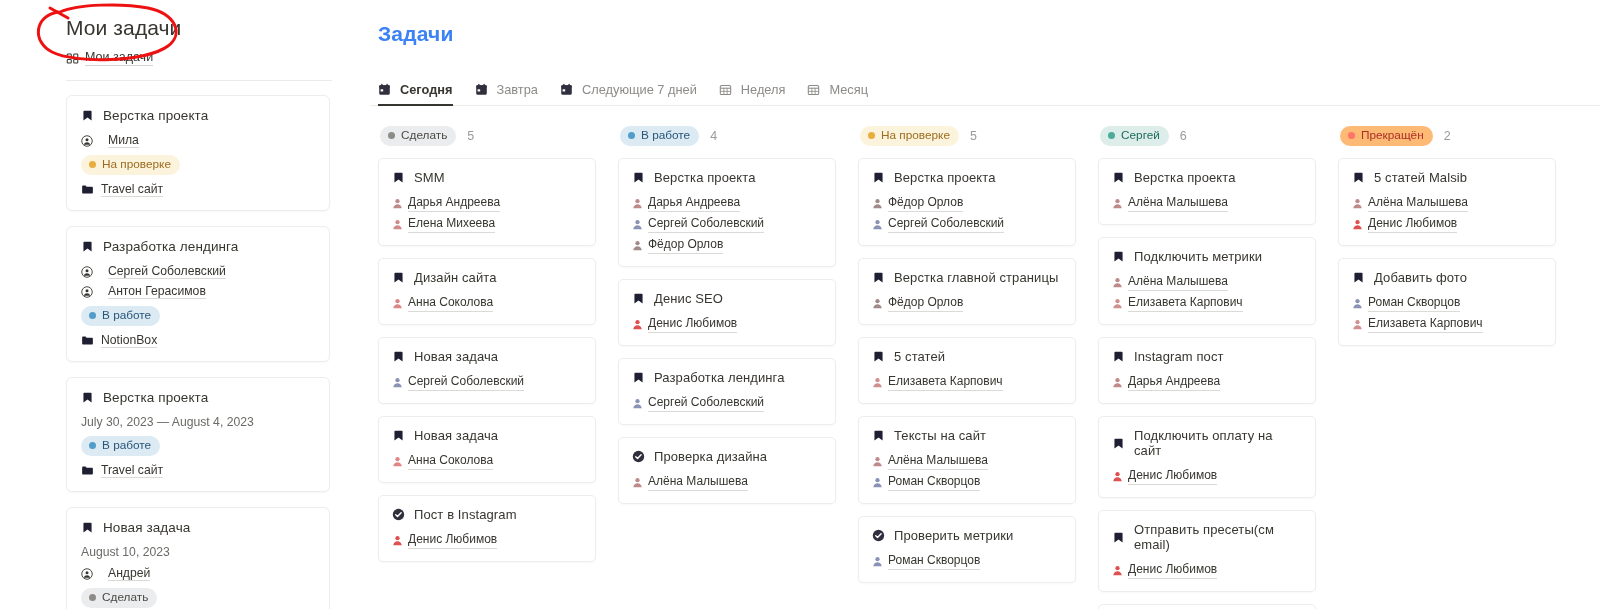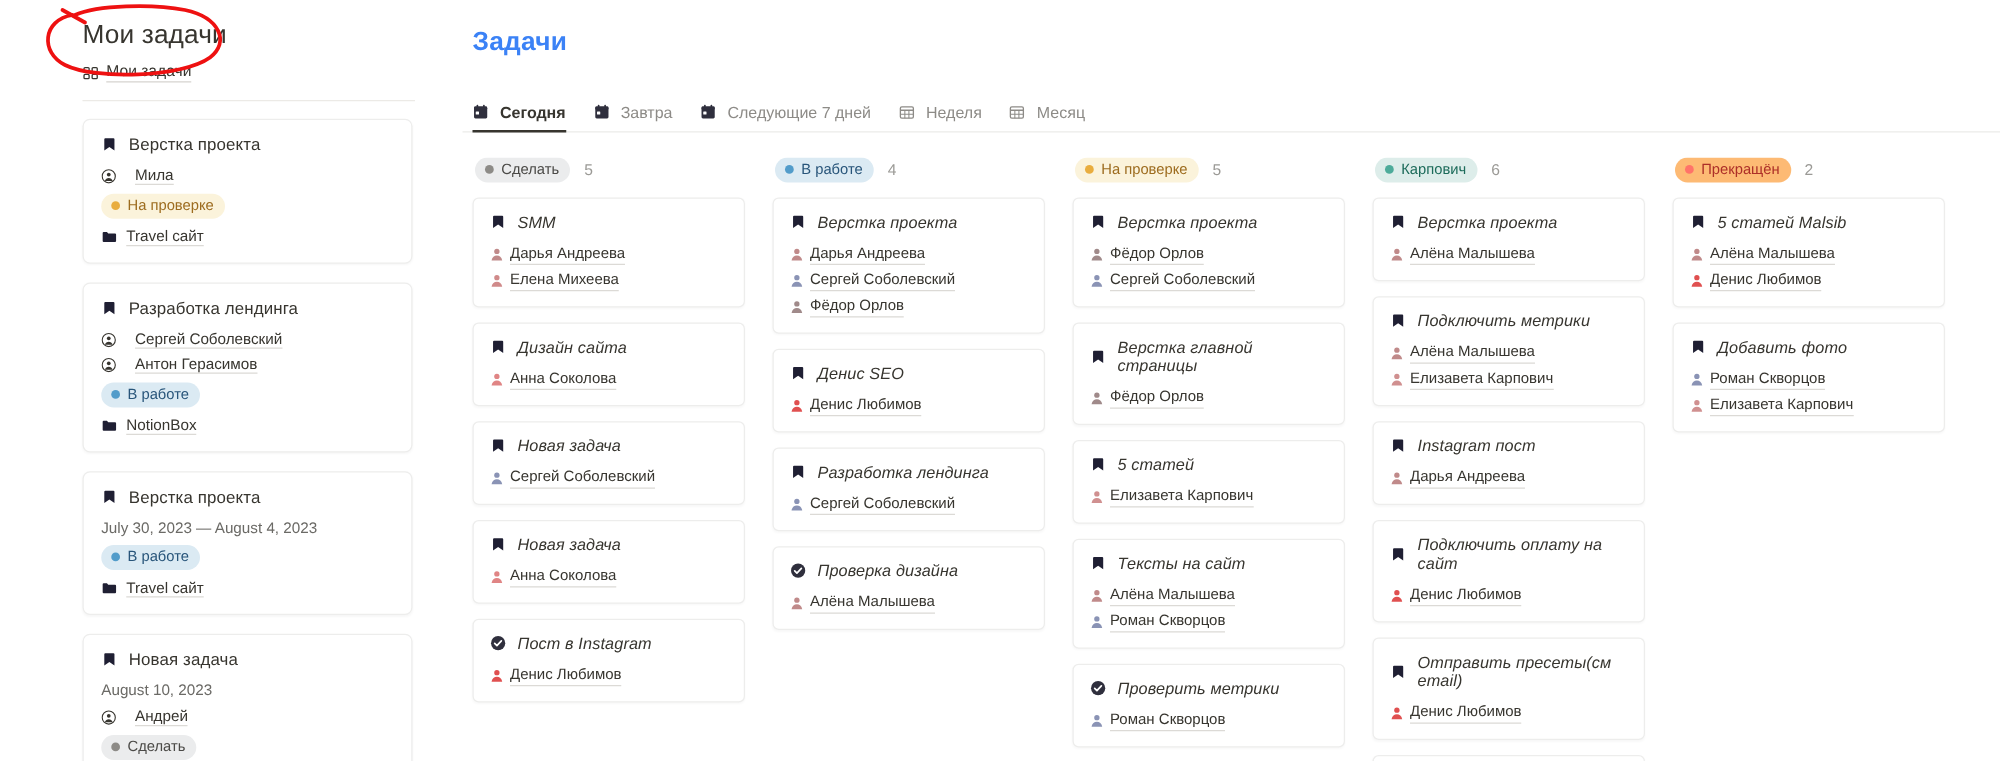--- a/index.html
+++ b/index.html
@@ -97,21 +97,20 @@
   .card {
     border: 1px solid #ededec; border-radius: 5px;
     background: #fff; padding: 11px 13px 12px 13px;
     margin-bottom: 12px;
     box-shadow: 0 1px 2px rgba(15,15,15,0.03);
   }
   .card-title {
     display: flex; align-items: center; gap: 9px;
     font-size: 13px; color: #37352f; margin-bottom: 9px;
     letter-spacing: .1px;
-    font-style: italic;
   }
   .assignees { display: flex; flex-wrap: wrap; gap: 3px 11px; }
   .assignee {
     display: inline-flex; align-items: center; gap: 5px;
     font-size: 12px; color: #37352f; line-height: 17px;
   }
   .assignee .nm { border-bottom: 1px solid #dcdad6; }
 
   
   .ic { display: inline-flex; align-items: center; justify-content: center; flex: 0 0 auto; }
@@ -721,21 +720,21 @@
                 </span>
                 <span class="nm">Роман Скворцов</span>
               </span>
             </div>
           </div>
         </div>
         <div class="column">
           <div class="col-head">
             <span class="pill" style="background: rgb(221, 237, 234); color: rgb(28, 107, 90);">
               <span class="dot" style="background: rgb(77, 171, 154);"></span>
-              <span>Карпович</span>
+              <span>Сергей</span>
             </span>
             <span class="col-count">6</span>
           </div>
           <div class="card">
             <div class="card-title">
               <span class="ic">
                 <svg width="13" height="13" viewBox="0 0 16 16">
                   <path d="M4 2h8a1 1 0 0 1 1 1v11l-5-3.4L3 14V3a1 1 0 0 1 1-1z" fill="#1f1f33"></path>
                 </svg>
               </span>

